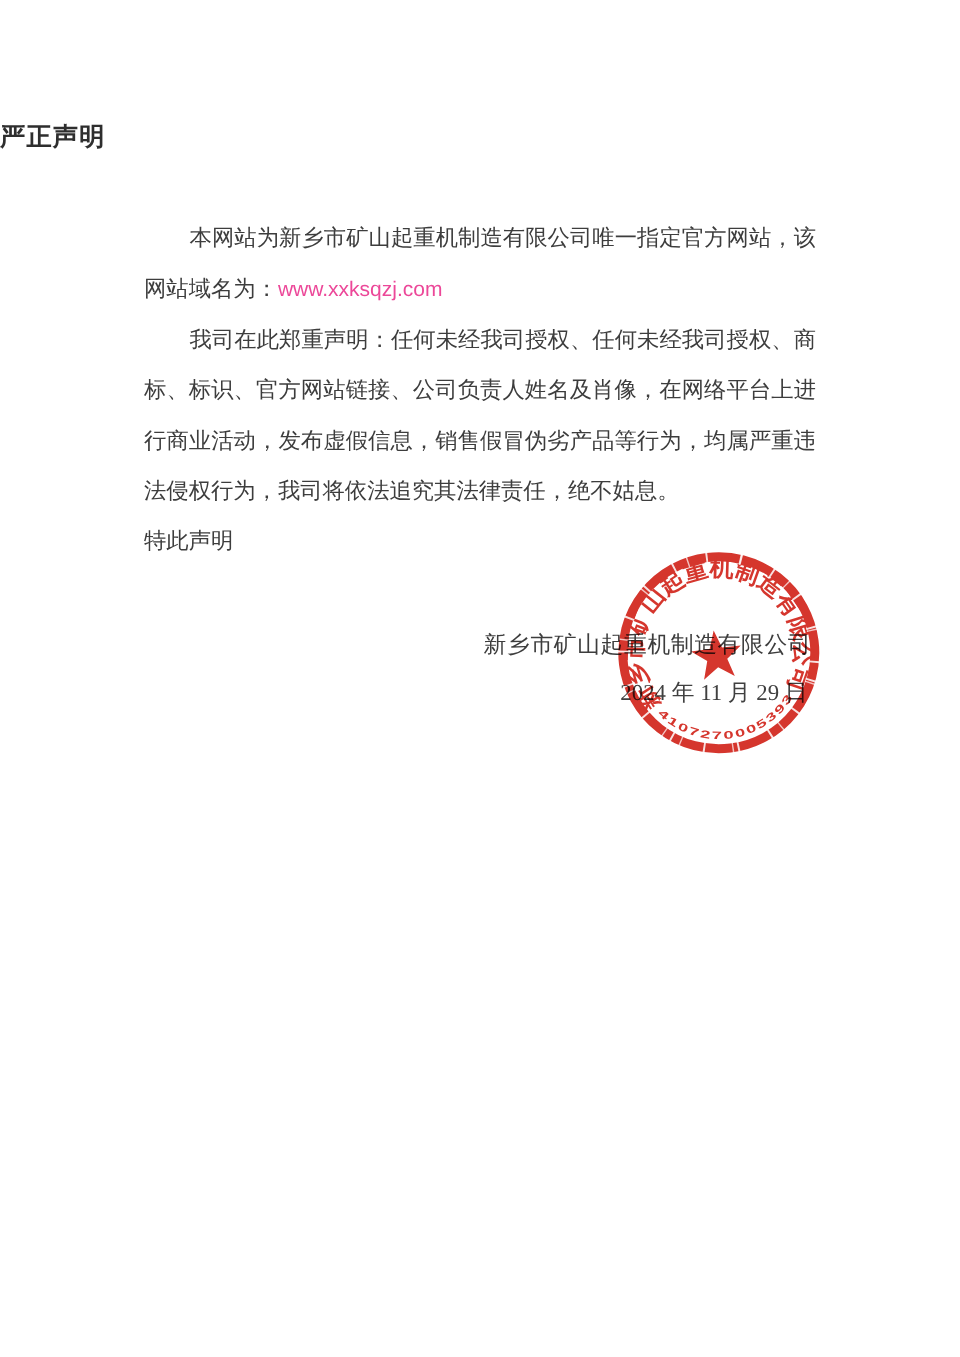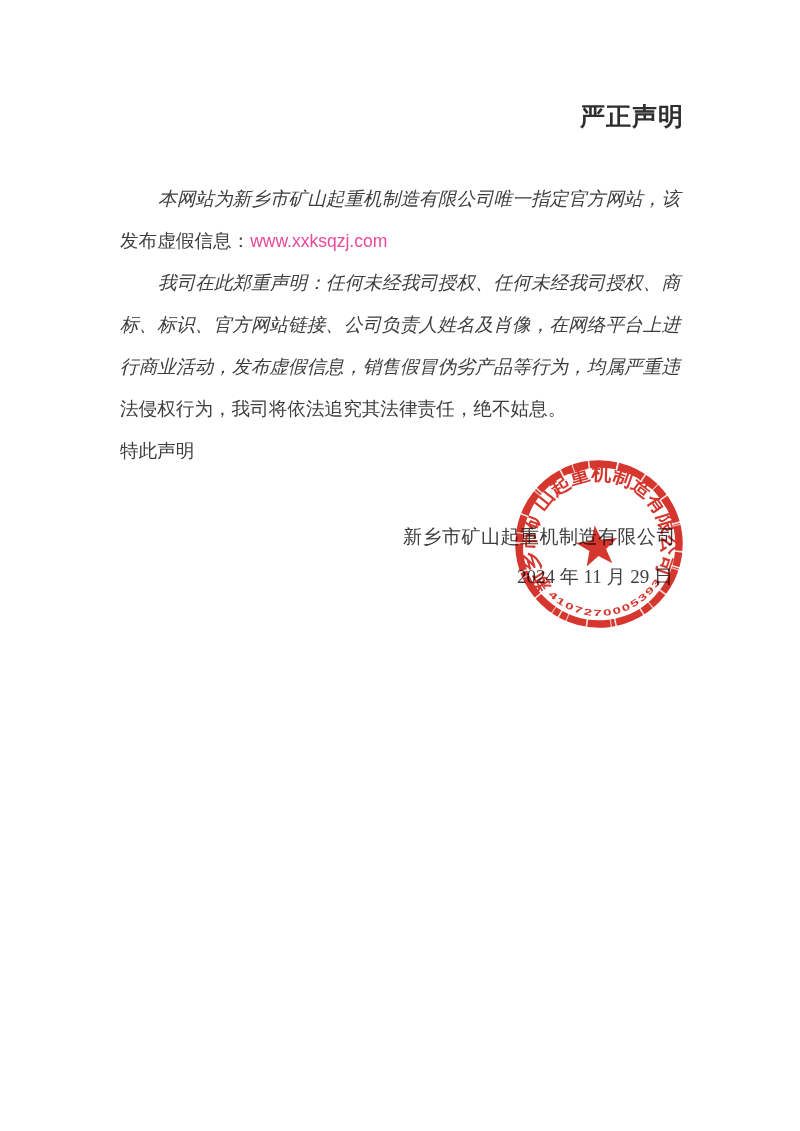--- a/index.html
+++ b/index.html
@@ -5,32 +5,32 @@
   html,body { margin:0; padding:0; background:#ffffff; }
   .page {
     position:relative;
     width:800px; height:1131px;
     background:#ffffff;
     overflow:hidden;
     font-family:"Liberation Serif","DejaVu Serif",serif;
   }
   .doc-title {
     position:absolute; top:100px; left:0; width:684px;
-    text-align:right;
-    font-size:25px; font-weight:bold;
+    text-align:left;
+    font-size:21px; font-weight:bold;
     color:#2e2e2e; letter-spacing:1px;
   }
   .body-text {
     position:absolute; left:120px; top:178px; width:560px;
     font-size:18.6px; line-height:42px;
     color:#3d3d3d;
   }
   .line { white-space:nowrap; }
   .line.indent { text-indent:38px; }
-  .line.fill { text-align:justify; text-align-last:justify; white-space:normal;font-style:italic; }
+  .line.fill { text-align:justify; text-align-last:justify; white-space:normal; }
   .latin {
     font-family:"Liberation Sans","DejaVu Sans",sans-serif;
     font-size:17.5px; color:#ec4899;
   }
   .sig-company {
     position:absolute; top:524px; right:124px;
     font-size:19px; color:#3d3d3d; letter-spacing:0.5px;
     white-space:nowrap;
   }
   .sig-date {
@@ -60,21 +60,21 @@
 </style>
 </head>
 <body>
 
 <div class="page">
 
   <div class="doc-title">严正声明</div>
 
   <div class="body-text">
     <div class="line indent fill">本网站为新乡市矿山起重机制造有限公司唯一指定官方网站，该</div>
-    <div class="line"><span>发布虚假信息：</span><span class="latin">www.xxksqzj.com</span></div>
+    <div class="line"><span>网站域名为：</span><span class="latin">www.xxksqzj.com</span></div>
     <div class="line indent fill">我司在此郑重声明：任何未经我司授权、任何未经我司授权、商</div>
     <div class="line fill">标、标识、官方网站链接、公司负责人姓名及肖像，在网络平台上进</div>
     <div class="line fill">行商业活动，发布虚假信息，销售假冒伪劣产品等行为，均属严重违</div>
     <div class="line">法侵权行为，我司将依法追究其法律责任，绝不姑息。</div>
     <div class="line">特此声明</div>
   </div>
 
   <div class="sig-company">新乡市矿山起重机制造有限公司</div>
 
   <div class="sig-date num">2024 年 11 月 29 日</div>

